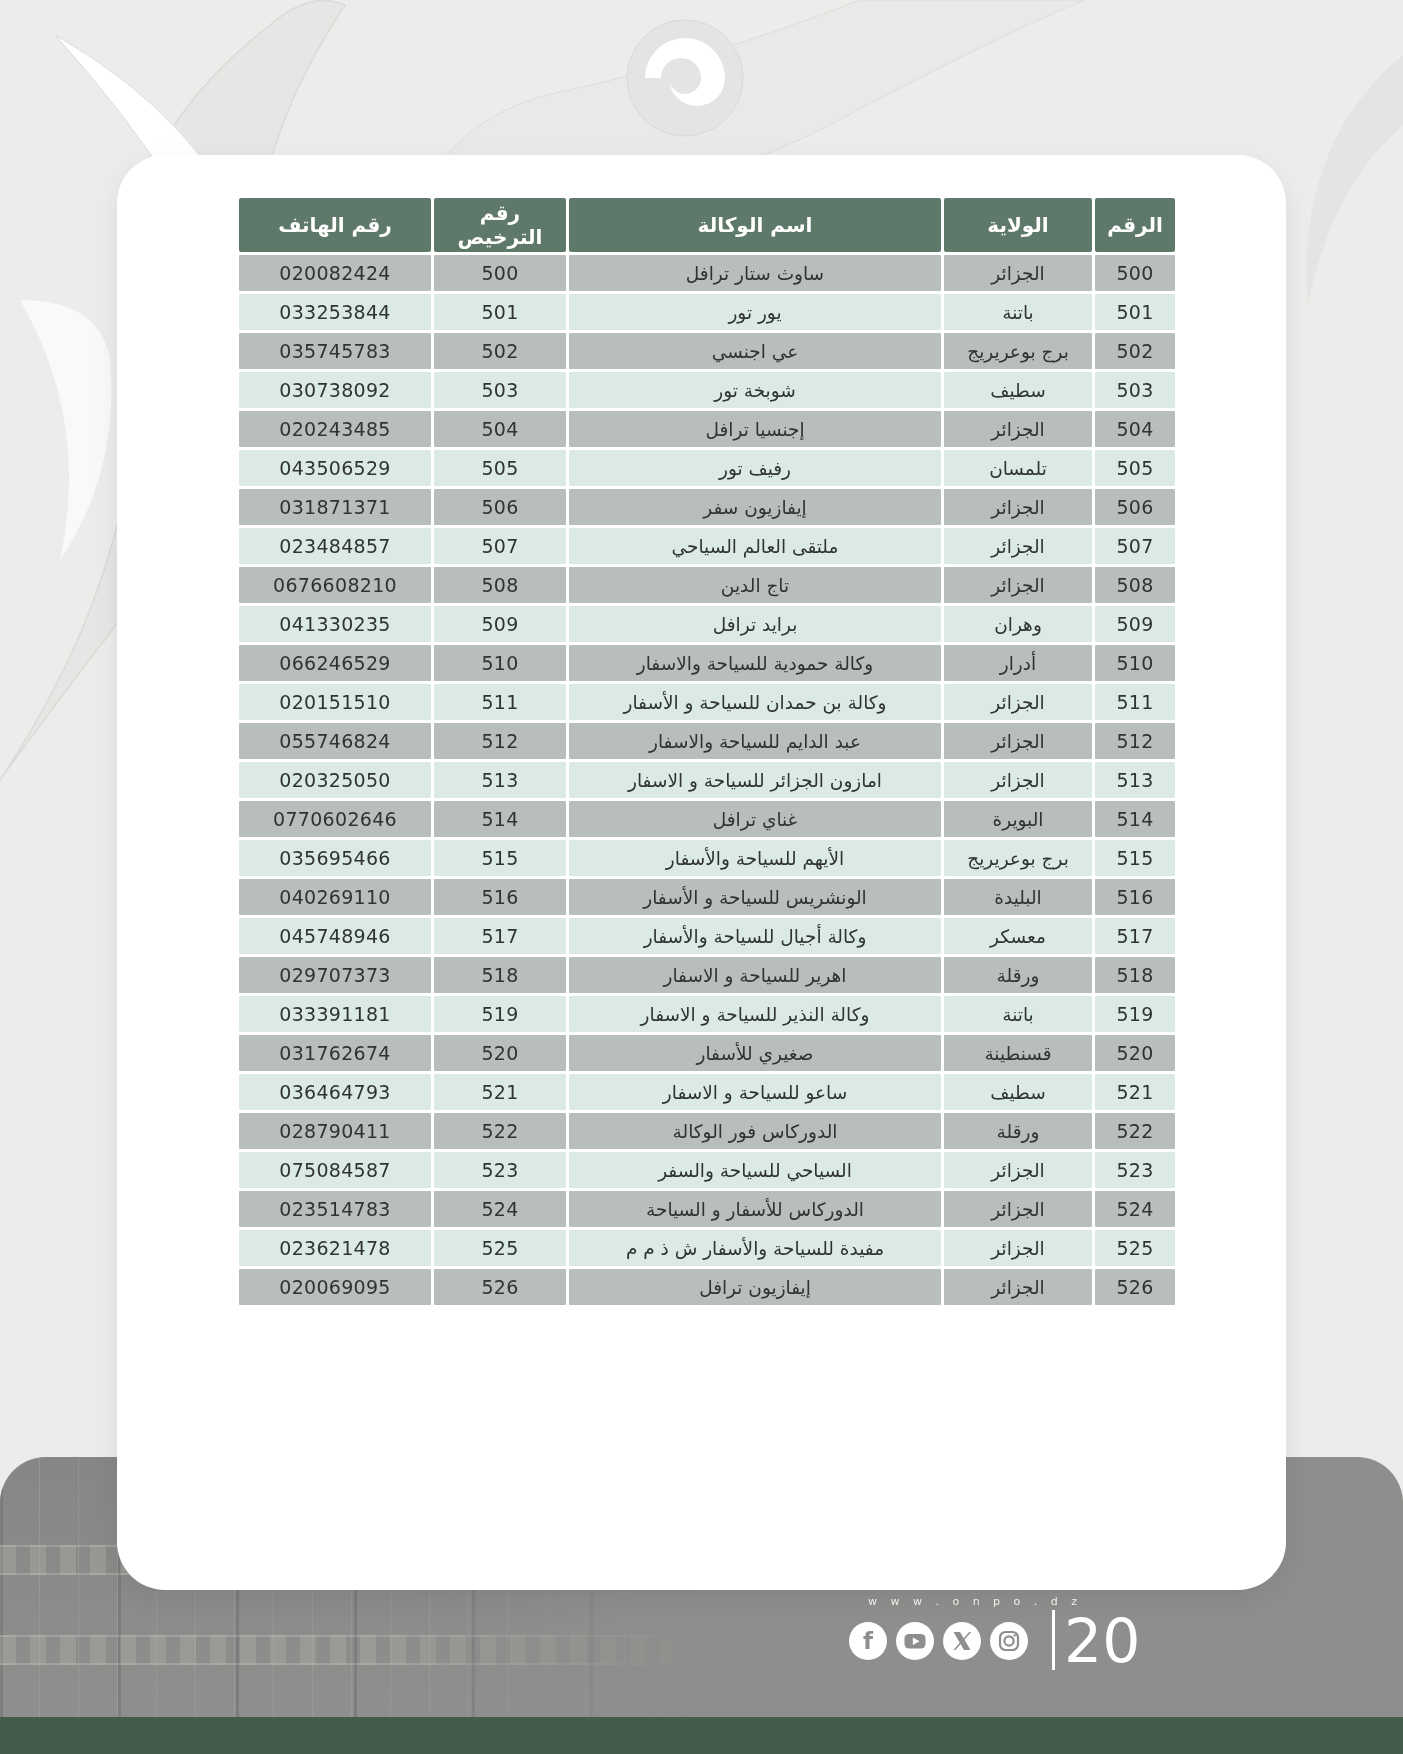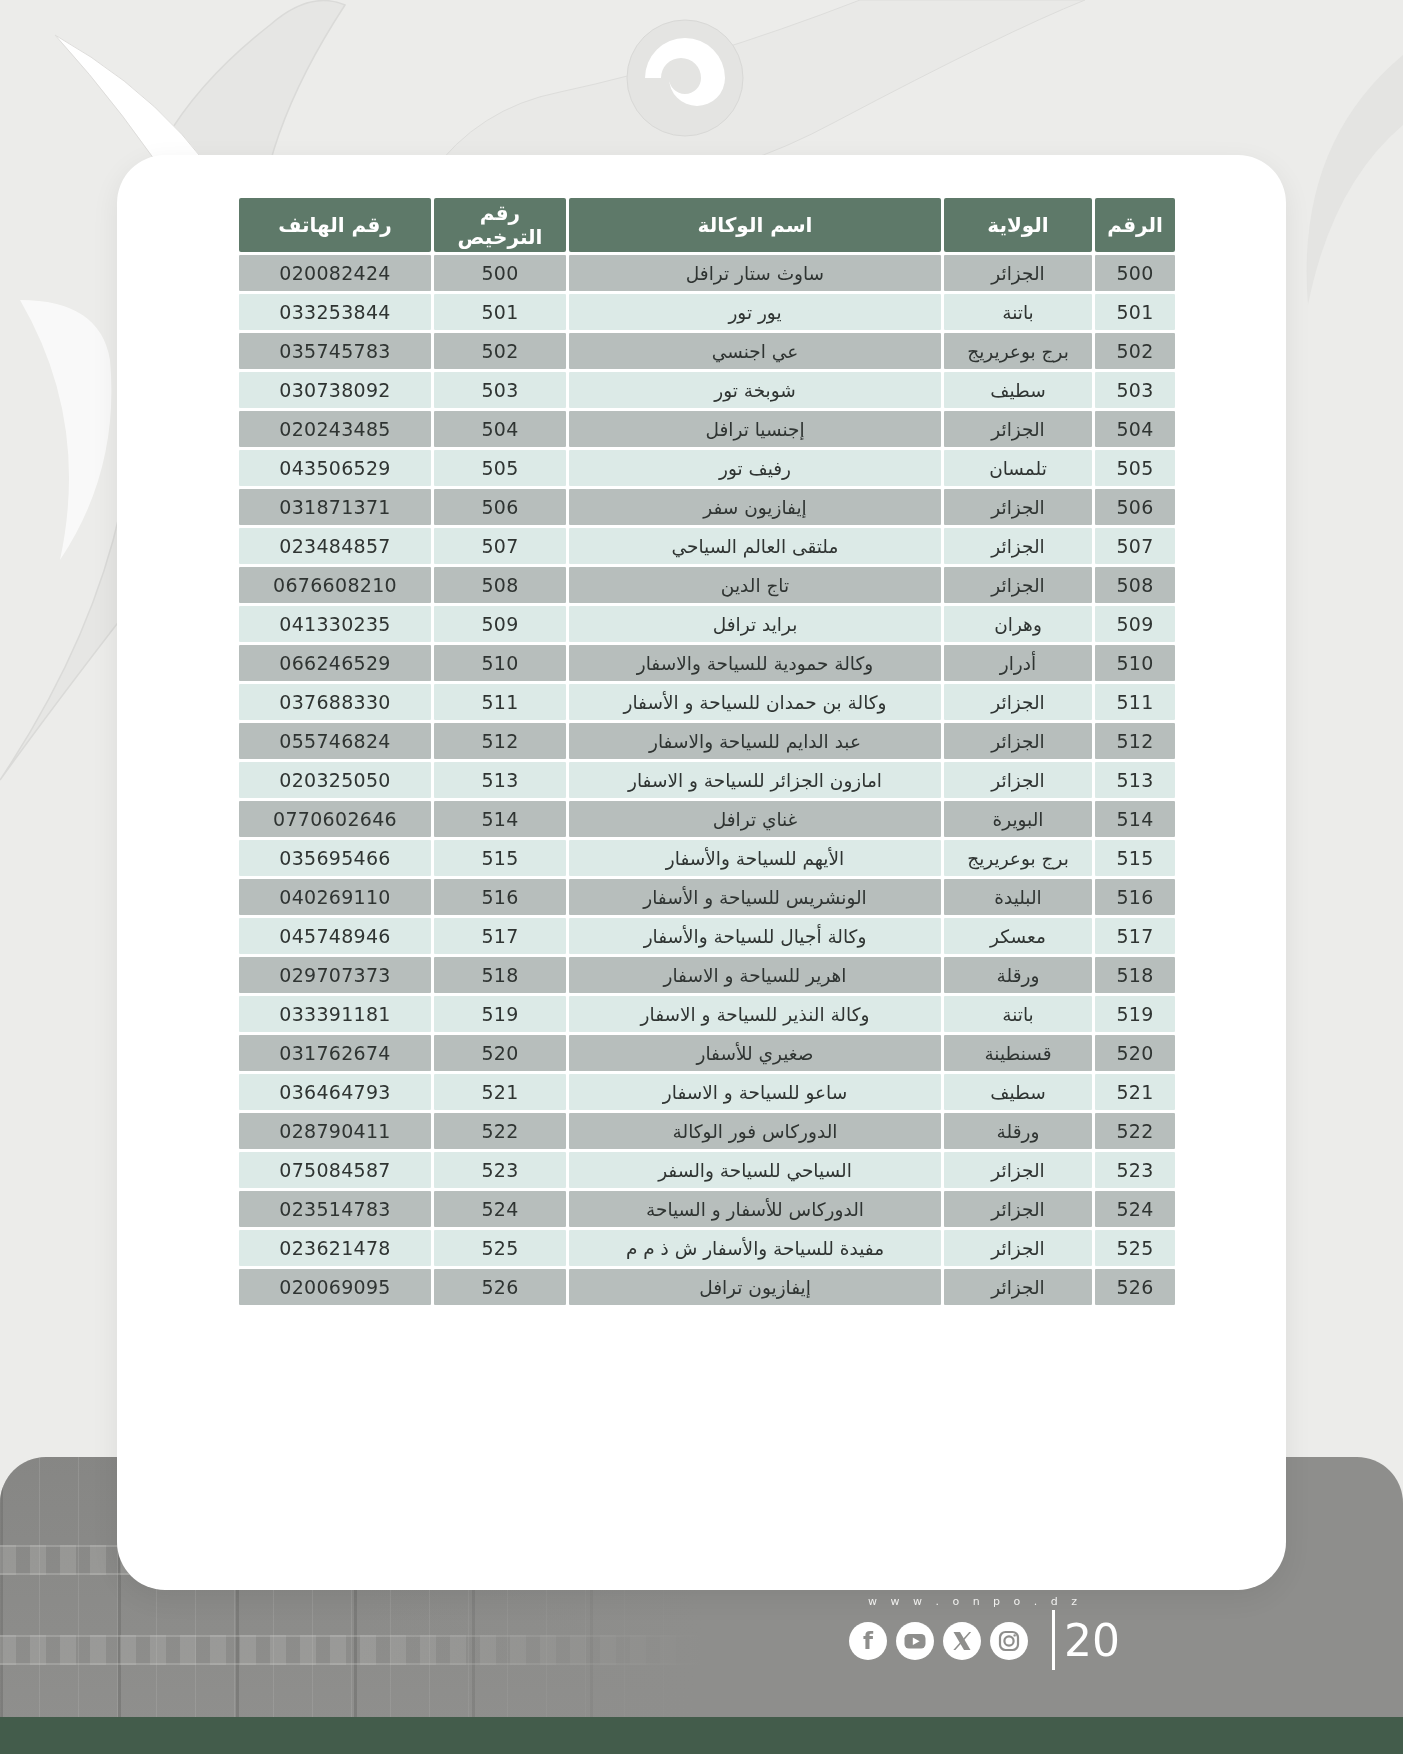--- a/index.html
+++ b/index.html
@@ -45,21 +45,21 @@
      padding:1px 6px;overflow:hidden;white-space:nowrap;border-radius:1px;}
   tr.row-a td{background:var(--row-gray);}
   tr.row-b td{background:var(--row-mint);}
   td.c-num, td.c-license, td.c-phone{font-size:19px;letter-spacing:.3px;}
 
   
   .social-row{position:absolute;top:1622px;left:849px;display:flex;gap:9px;z-index:3;}
   .social-circle{width:38px;height:38px;border-radius:50%;background:#ffffff;display:flex;
      align-items:center;justify-content:center;}
   .page-num-sep{position:absolute;top:1610px;left:1052px;width:3px;height:60px;background:#ffffff;z-index:3;}
-  .page-num{position:absolute;top:1614px;left:1064px;color:#ffffff;font-size:44px;line-height:54px;z-index:3;
+  .page-num{position:absolute;top:1614px;left:1064px;color:#ffffff;font-size:60px;line-height:54px;z-index:3;
      font-family:"DejaVu Sans",sans-serif;}
   .footer-logo{position:absolute;top:1568px;left:800px;width:350px;text-align:center;z-index:3;color:#ffffff;}
   .footer-org{font-size:15px;font-weight:bold;direction:rtl;}
   .footer-site{font-size:11px;letter-spacing:5px;color:#f0f0ee;margin-top:9px;}
 </style>
 </head>
 <body>
 
 <div class="page">
 
@@ -177,21 +177,21 @@
               <td class="c-wilaya">أدرار</td>
               <td class="c-agency">وكالة حمودية للسياحة والاسفار</td>
               <td class="c-license">510</td>
               <td class="c-phone">066246529</td>
             </tr>
             <tr class="row-b">
               <td class="c-num">511</td>
               <td class="c-wilaya">الجزائر</td>
               <td class="c-agency">وكالة بن حمدان للسياحة و الأسفار</td>
               <td class="c-license">511</td>
-              <td class="c-phone">037688330</td>
+              <td class="c-phone">020151510</td>
             </tr>
             <tr class="row-a">
               <td class="c-num">512</td>
               <td class="c-wilaya">الجزائر</td>
               <td class="c-agency">عبد الدايم للسياحة والاسفار</td>
               <td class="c-license">512</td>
               <td class="c-phone">055746824</td>
             </tr>
             <tr class="row-b">
               <td class="c-num">513</td>

